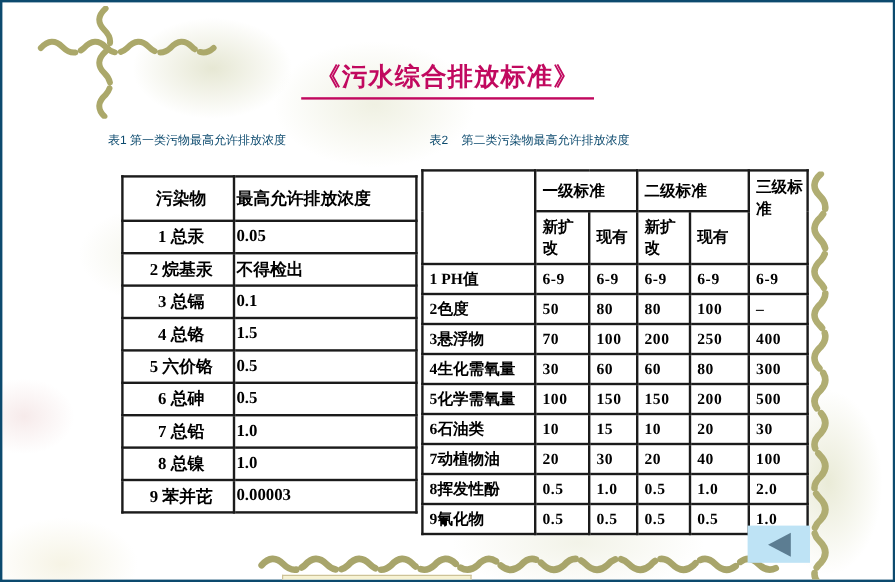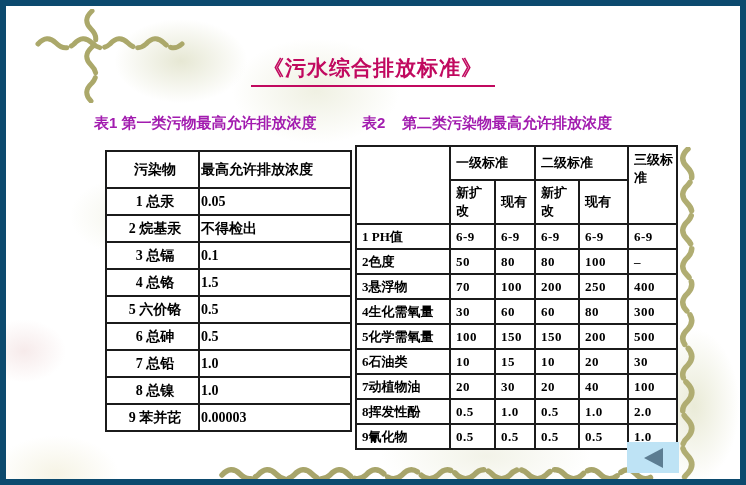--- a/index.html
+++ b/index.html
@@ -1,21 +1,21 @@
 <!DOCTYPE html>
 <html><head>
 <meta charset="utf-8">
 <style>
   html,body{margin:0;padding:0;}
   body{
     width:746px;height:485px;position:relative;background:#fff;
     font-family:"Liberation Sans",sans-serif;overflow:hidden;
   }
   .slide{
-    position:absolute;inset:0;border:6px solid #0c4a6e;background:#fff;
+    position:absolute;inset:0;border:2px solid #0c4a6e;background:#fff;
     overflow:hidden;box-sizing:border-box;
   }
   .bg-leaves{
     position:absolute;inset:0;pointer-events:none;
     background:
       radial-gradient(ellipse 95px 60px at 175px 55px, rgba(210,212,176,.55), transparent 70%),
       radial-gradient(ellipse 120px 75px at 310px 85px, rgba(224,226,198,.50), transparent 70%),
       radial-gradient(ellipse 80px 55px at 120px 210px, rgba(228,229,205,.40), transparent 70%),
       radial-gradient(ellipse 65px 110px at 688px 400px, rgba(216,218,182,.55), transparent 70%),
       radial-gradient(ellipse 150px 60px at 480px 450px, rgba(227,228,204,.45), transparent 70%),
@@ -23,21 +23,21 @@
       radial-gradient(ellipse 90px 55px at 50px 468px, rgba(240,236,212,.60), transparent 70%);
   }
   .squiggle{position:absolute;pointer-events:none;}
   .title-wrap{position:absolute;top:48px;left:0;width:100%;text-align:center;}
   .page-title{
     display:inline-block;font-family:"Liberation Serif",serif;font-weight:bold;
     font-size:21px;color:#c1095f;border-bottom:2px solid #c1095f;
     padding:0 12px 3px;letter-spacing:1px;
   }
   .caption{
-    position:absolute;top:108px;font-size:15px;font-weight:bold;color:#a21caf;
+    position:absolute;top:108px;font-size:10px;font-weight:normal;color:#0c4a6e;
     white-space:pre;
   }
   #cap1{left:88px;}
   #cap2{left:356px;}
   table{
     border-collapse:collapse;position:absolute;table-layout:fixed;
     font-family:"Liberation Serif",serif;font-weight:bold;color:#000;
     background:#fff;
   }
   td,th{border:2px solid #1b1b1b;overflow:hidden;white-space:normal;}

